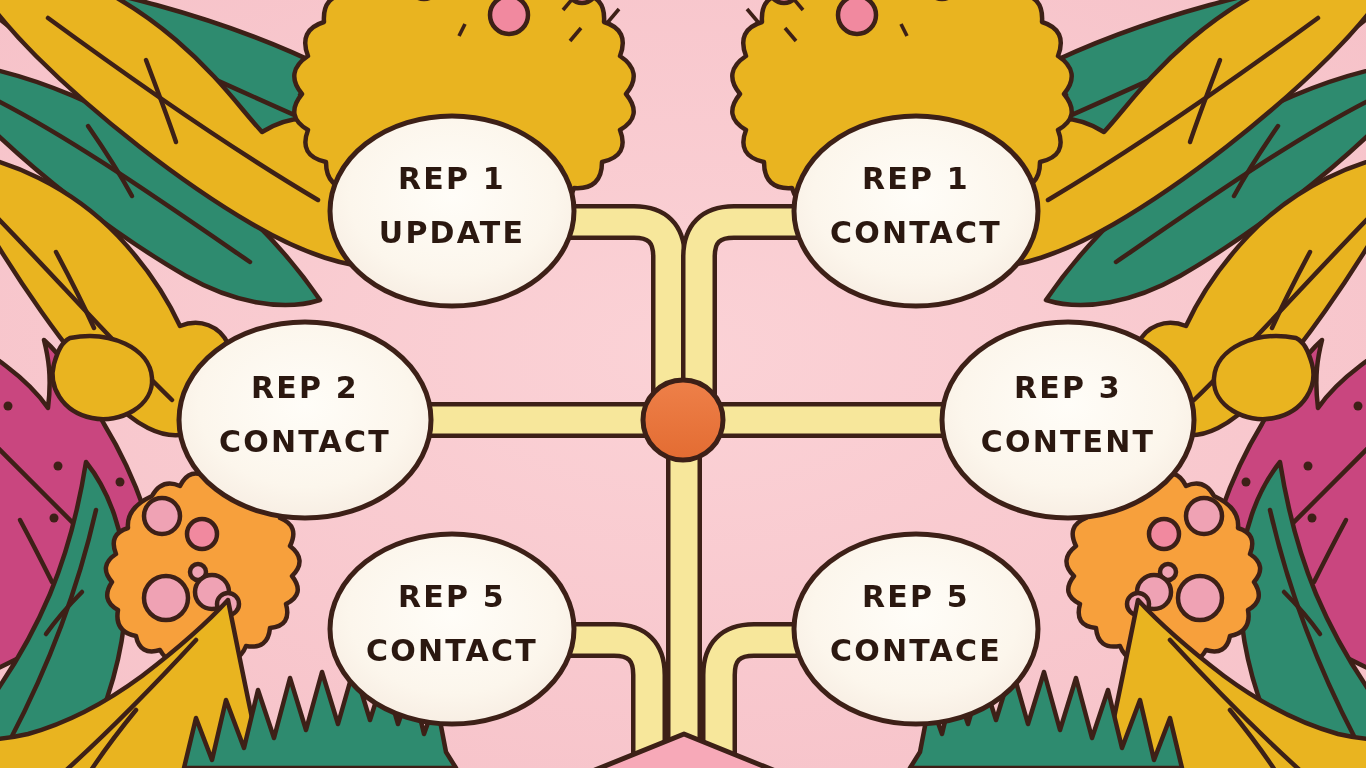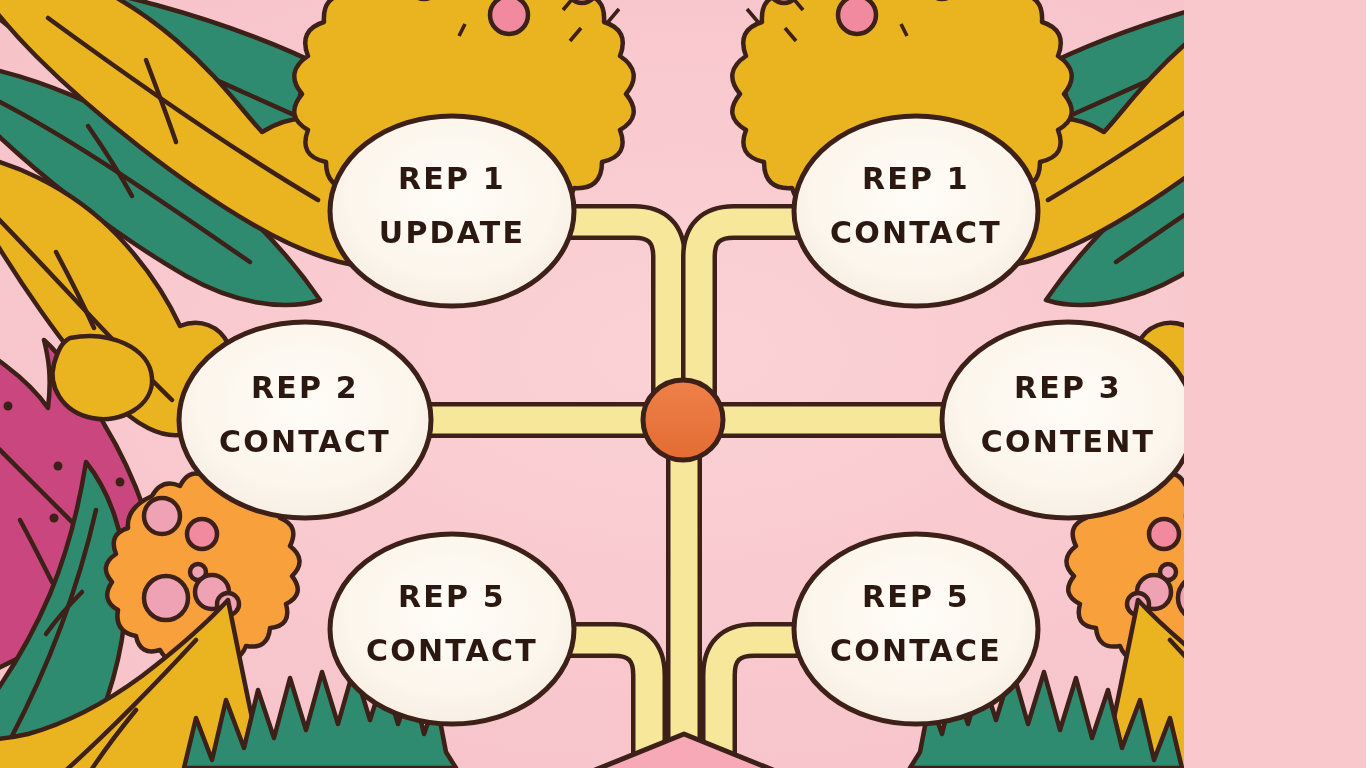--- a/index.html
+++ b/index.html
@@ -3,21 +3,21 @@
 <meta charset="utf-8">
 <style>
   html, body {
     margin: 0;
     padding: 0;
     background: #F8C8CD;
     font-family: "DejaVu Sans", sans-serif;
   }
   #stage {
     position: relative;
-    width: 1184px;
+    width: 1366px;
     height: 768px;
     overflow: hidden;
     background: #F8C8CD;
   }
   #scene { position: absolute; inset: 0; display: block; }
   .node-label {
     font-family: "DejaVu Sans", sans-serif;
     font-weight: 700;
     letter-spacing: 2.2px;
   }

